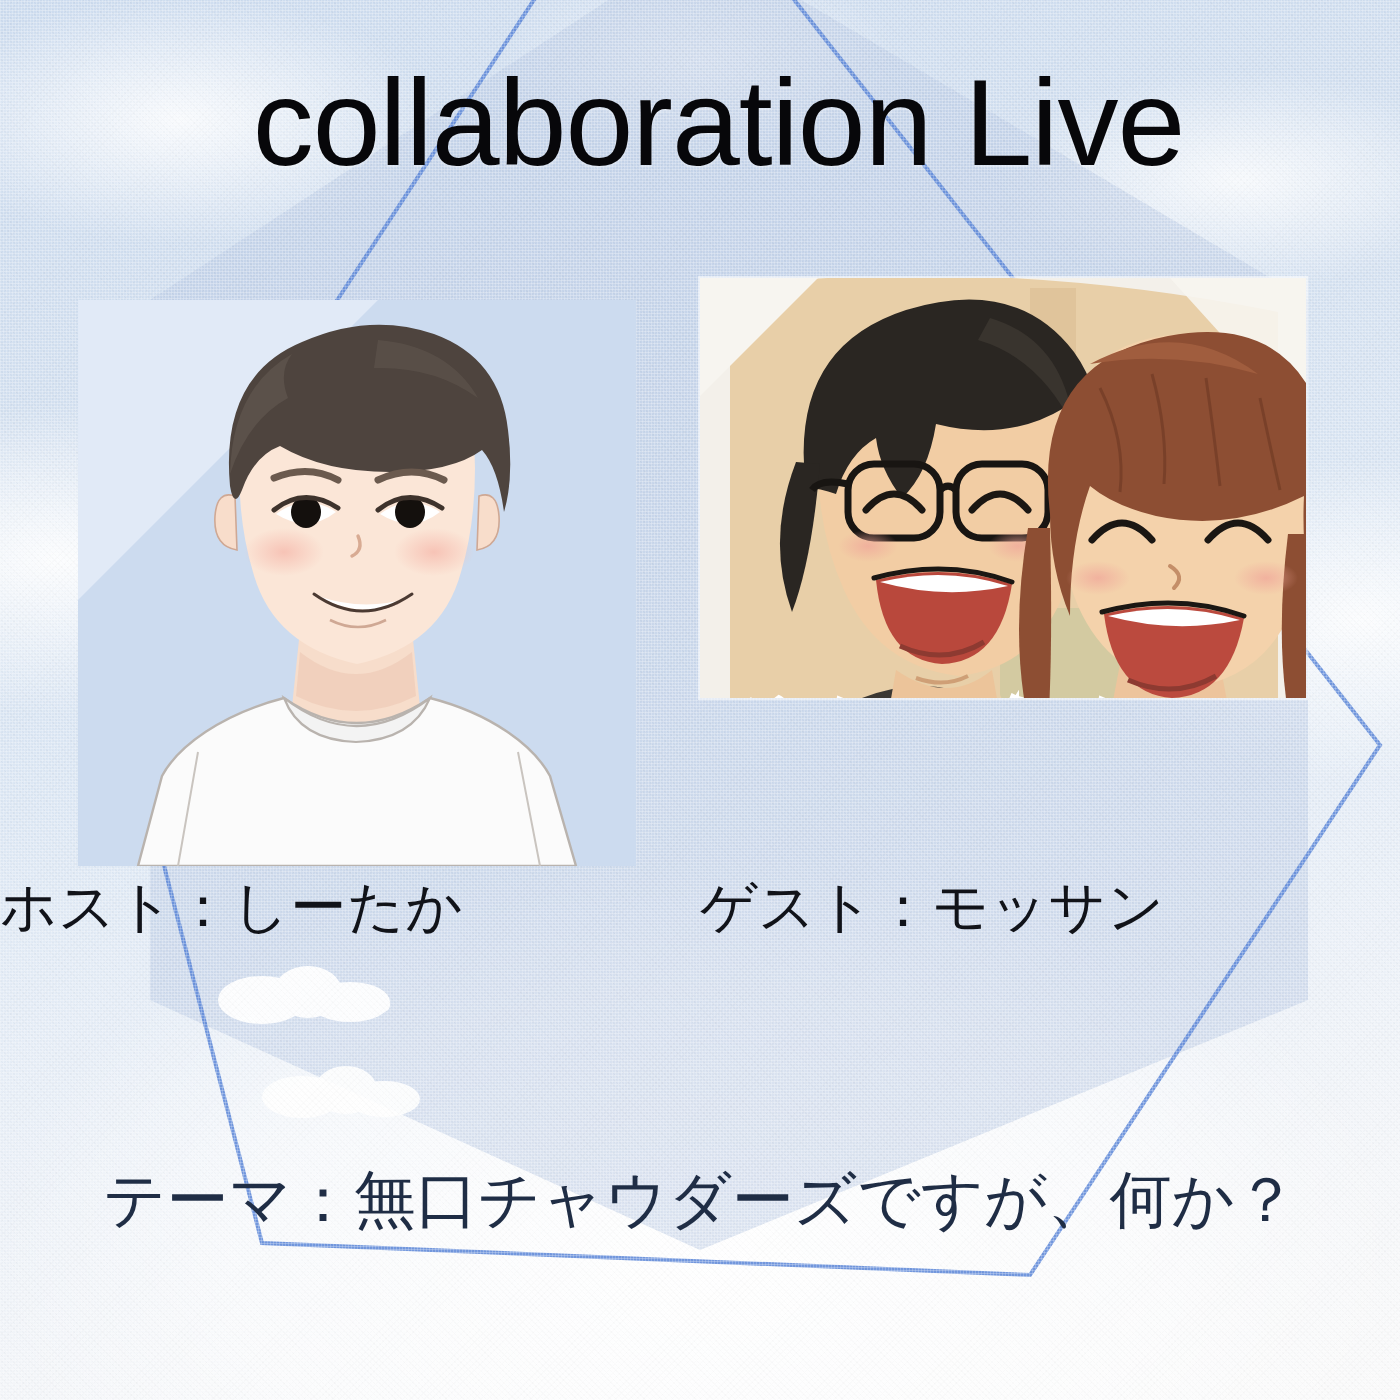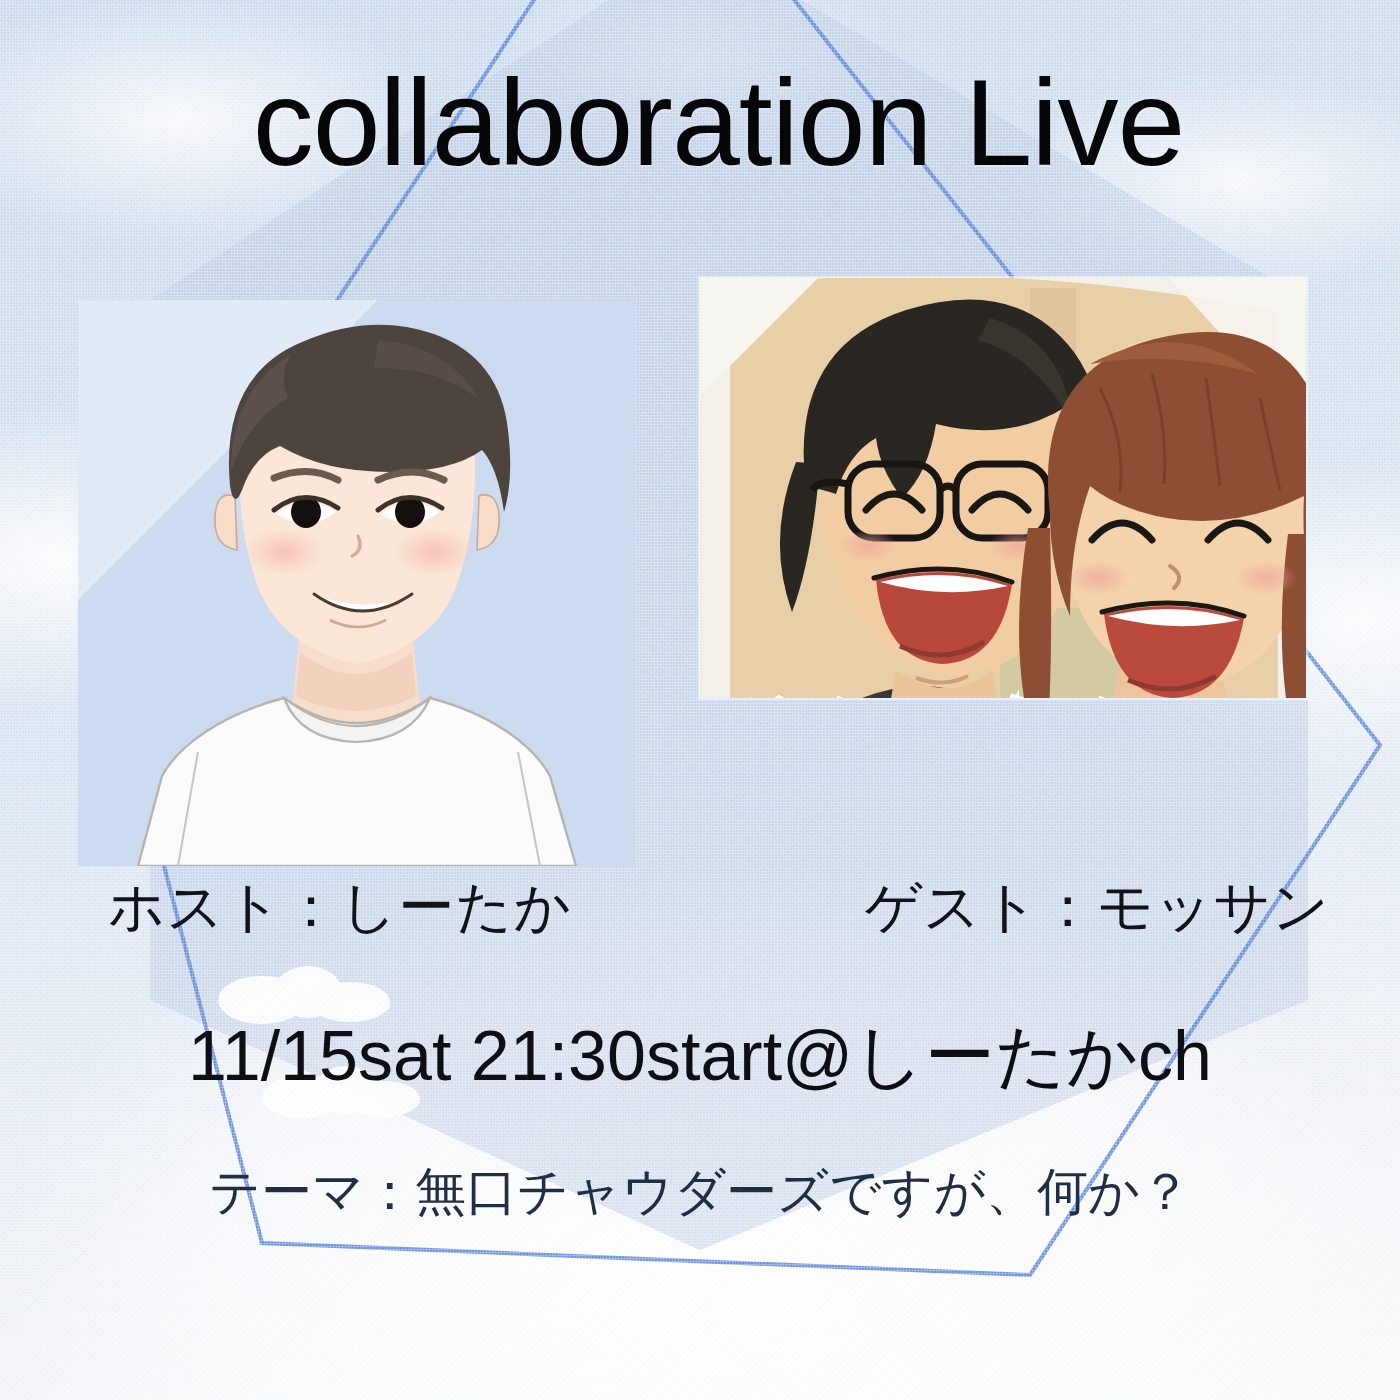--- a/index.html
+++ b/index.html
@@ -43,30 +43,30 @@
     font-size:122px;line-height:1;color:#07070a;letter-spacing:-1px;
     font-weight:400;font-family:"Liberation Sans","DejaVu Sans",sans-serif;
     text-shadow:0 2px 3px rgba(255,255,255,.35);
     padding-left:37px;
   }
   .names{
     position:absolute;left:0;right:0;top:868px;height:80px;
     display:flex;align-items:center;
     font-size:56px;color:#111319;letter-spacing:1px;
   }
-  .name-host{width:700px;text-align:center;padding-right:20px;box-sizing:border-box;}
-  .name-guest{width:700px;text-align:right;padding-right:70px;box-sizing:border-box;}
+  .name-host{width:700px;padding-right:20px;box-sizing:border-box;}
+  .name-guest{width:700px;text-align:left;padding-right:70px;box-sizing:border-box;}
 
   .schedule{
     position:absolute;left:0;right:0;top:1010px;text-align:center;
     font-size:70px;color:#0d0f14;letter-spacing:0px;
   }
   .theme{
     position:absolute;left:0;right:0;top:1158px;text-align:center;
-    font-size:51px;color:#1f2d45;letter-spacing:0px;
+    font-size:62px;color:#1f2d45;letter-spacing:0px;
   }
 </style>
 </head>
 <body>
 
 <div class="poster">
 
   <svg class="hexsvg" viewBox="0 0 1400 1400" preserveAspectRatio="none" aria-hidden="true">
     <polygon points="700,-60 1308,300 1308,1000 700,1250 150,1000 150,300" fill="#b9cae4" fill-opacity="0.50"></polygon>
     <polygon points="700,-120 1380,745 1030,1275 262,1243 108,650 560,-40" fill="none" stroke="#5b86d8" stroke-width="4" stroke-opacity="0.85"></polygon>
@@ -236,16 +236,15 @@
     </svg>
   </div>
 
   <div class="title">collaboration Live</div>
 
   <div class="names">
     <div class="name-host">ホスト：しーたか</div>
     <div class="name-guest">ゲスト：モッサン</div>
   </div>
 
-  <div class="schedule">11/15sat 21:30start@しーたかch</div>
   <div class="theme">テーマ：無口チャウダーズですが、何か？</div>
 
 </div>
 
 </body></html>

